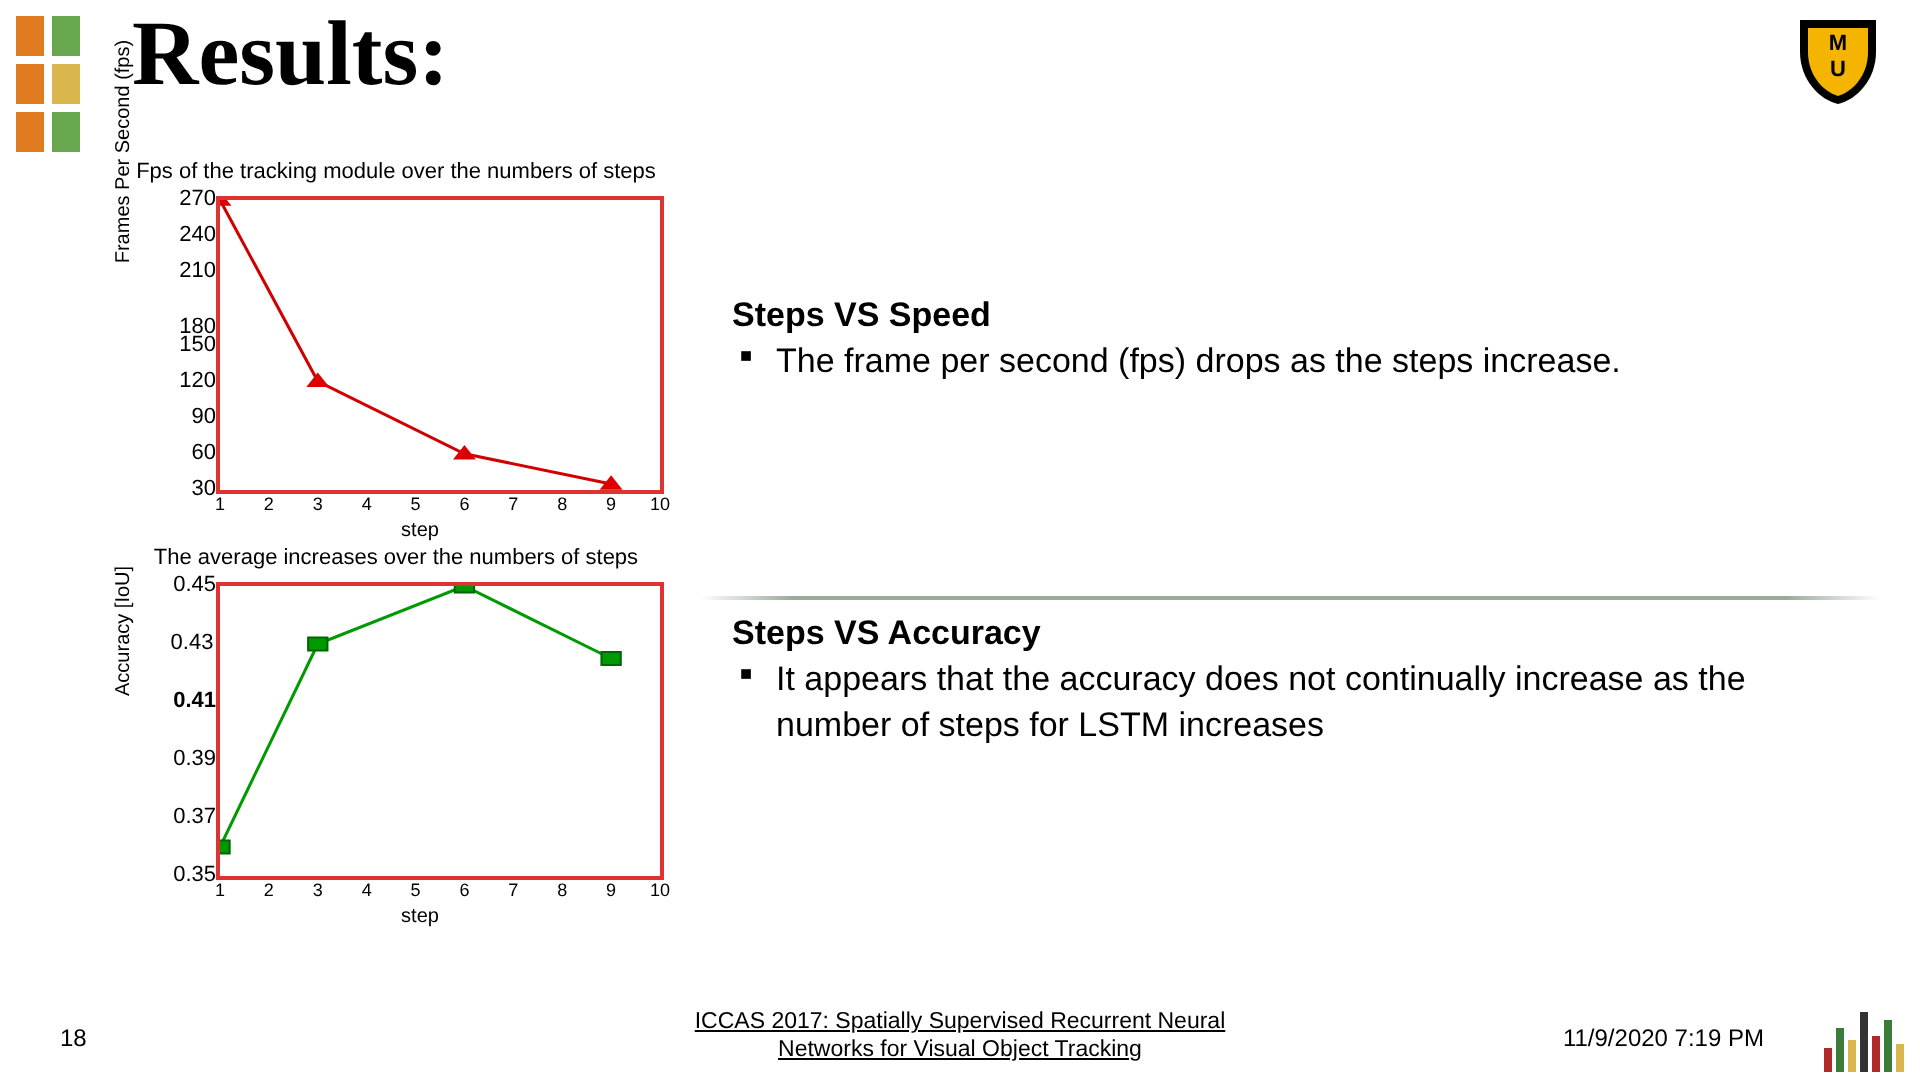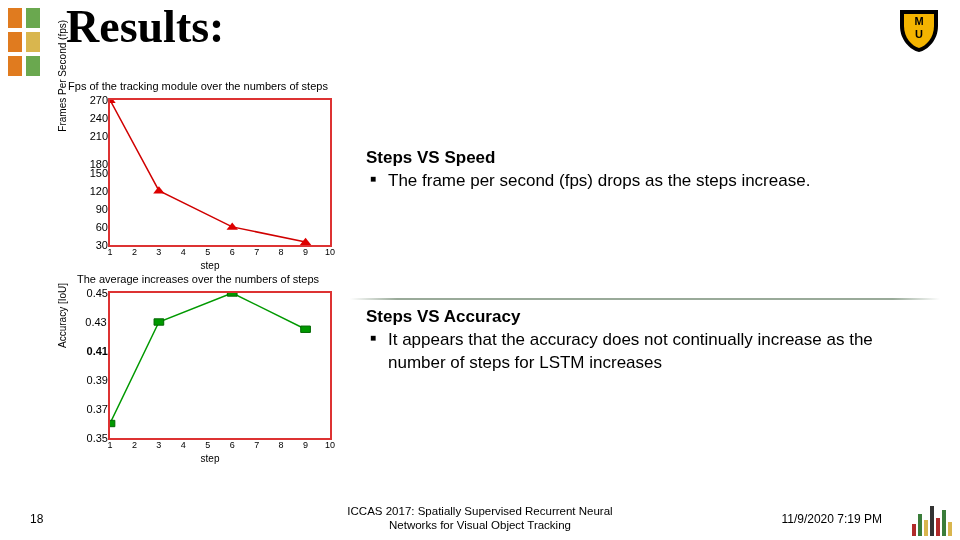--- a/index.html
+++ b/index.html
@@ -81,21 +81,21 @@
     height: 2px;
     background: linear-gradient(90deg, rgba(0,0,0,0) 0%, #9a9 8%, #9a9 92%, rgba(0,0,0,0) 100%);
   }
   .footer {
     position: absolute; left: 0; right: 0; bottom: 0; height: 42px;
     display: flex; align-items: center; font-size: 12px;
   }
   .page-no { position: absolute; left: 30px; }
   .footer-center {
     position: absolute; left: 0; right: 0; text-align: center;
-    font-size: 11.5px; line-height: 1.2;
+    font-size: 11.5px; line-height: 1.2; text-decoration: underline;
   }
   .footer-right { position: absolute; right: 78px; }
   .footer-deco {
     position: absolute; right: 8px; bottom: 4px;
     display: flex; gap: 2px; align-items: flex-end;
   }
   .footer-deco div { width: 4px; }
   
   .shield-bg { fill:#000; }
   .shield-inner { fill:#f4b400; }

